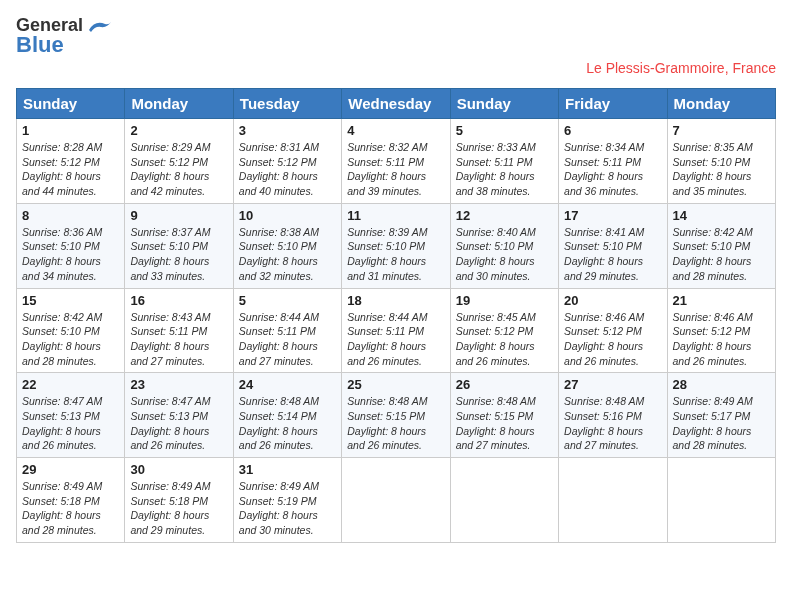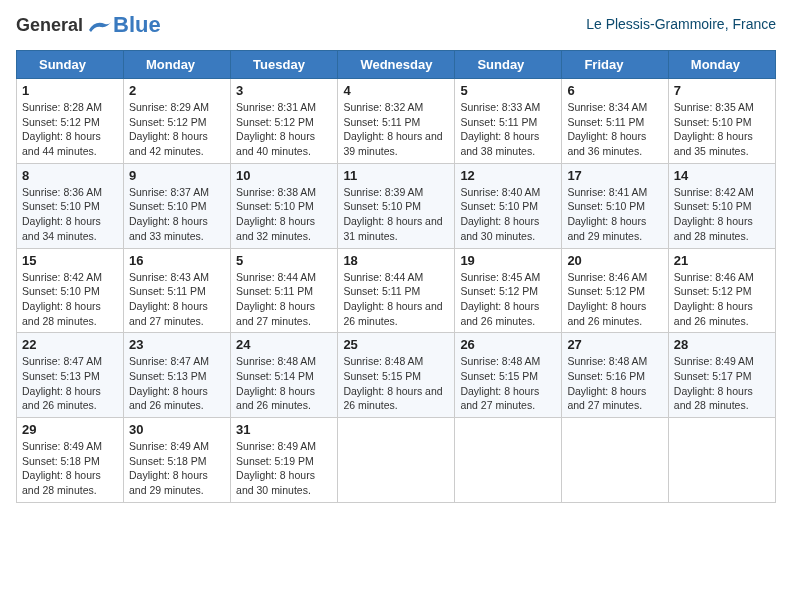--- a/index.html
+++ b/index.html
@@ -11,46 +11,48 @@
       padding: 16px;
     }
     .header-area {
       display: flex;
       justify-content: space-between;
       align-items: flex-start;
       margin-bottom: 12px;
     }
     .logo {
       display: flex;
+      flex-direction: column;
       align-items: flex-start;
       text-align: right;
     }
     .title-area {
       text-align: right;
     }
     .month-title {
       font-size: 32px;
       font-weight: bold;
       color: #333;
     }
     .location {
       font-size: 14px;
-      color: #0c4a6e;
+      color: #ef4444;
+      margin-top: 44px;
     }
     .calendar {
       width: 100%;
       border-collapse: collapse;
       font-size: 11px;
     }
     .calendar th {
       background-color: #3a7abf;
       color: #fff;
       text-align: left;
-      padding: 6px 22px;
-      font-size: 13px;
+      padding: 6px 6px;
+      font-size: 15px;
       font-weight: bold;
       border: 1px solid #2d6aa0;
     }
     .calendar td {
       border: 1px solid #ccc;
       vertical-align: top;
       padding: 4px 5px;
       width: 108px;
       min-height: 80px;
     }
@@ -58,20 +60,21 @@
       font-size: 13px;
       font-weight: bold;
       display: block;
       margin-bottom: 2px;
       color: #222;
     }
     .cell-text {
       font-size: 10.5px;
       color: #333;
       line-height: 1.4;
+      font-style: italic;
     }
     .empty { background: #f9f9f9; }
     tr:nth-child(even) td { background: #f5f8fc; }
     tr:nth-child(odd) td { background: #ffffff; }
     .calendar thead tr th { background-color: #3a7abf; }
   </style>
 </head>
 <body>
 
 <div class="header-area">

